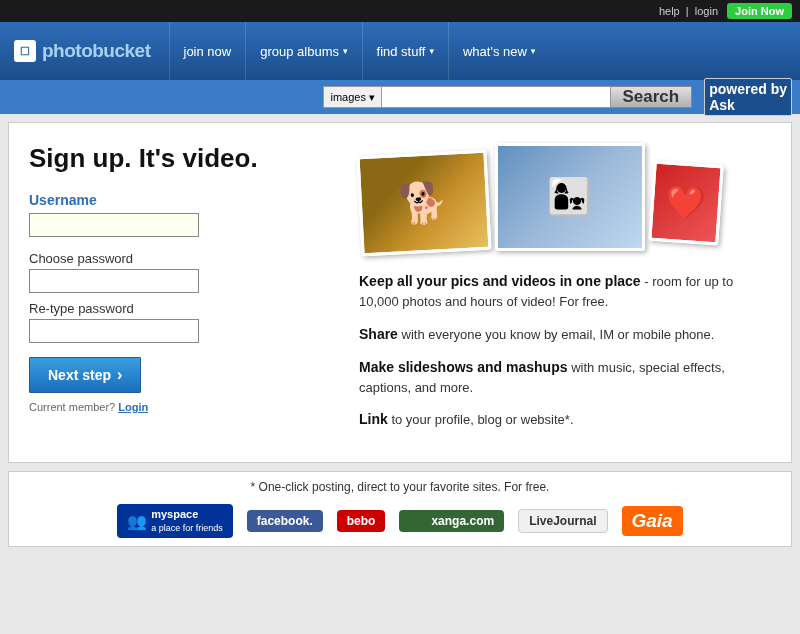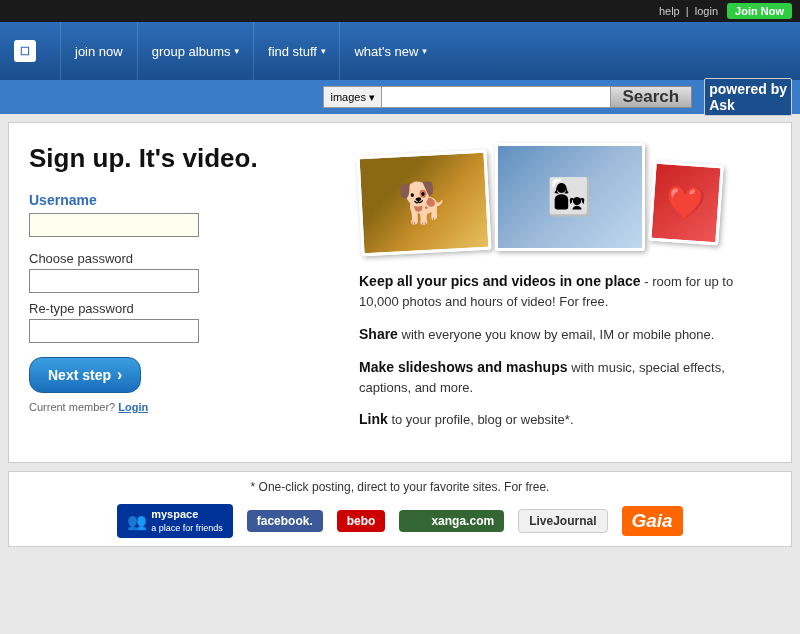--- a/index.html
+++ b/index.html
@@ -168,21 +168,21 @@
       font-size: 13px;
       background: #fffff0;
       outline: none;
     }
     .text-input.white-bg { background: #fff; }
 
     #next-step-btn {
       background: linear-gradient(to bottom, #3a9ee0, #1a6ebc);
       color: #fff;
       border: 1px solid #1a5e9c;
-      border-radius: 13px;
+      border-radius: 1px;
       padding: 8px 18px;
       font-size: 14px;
       font-weight: bold;
       cursor: pointer;
       margin-top: 14px;
       display: flex;
       align-items: center;
       gap: 6px;
     }
     #next-step-btn .arrow { font-size: 16px; }
@@ -291,20 +291,23 @@
 <div id="top-bar">
   <span>help</span>
   &nbsp;|&nbsp;
   <span>login</span>
   <span class="join-now-btn">Join Now</span>
 </div>
 
 <div id="nav-bar">
   <div id="logo">
     <span class="logo-icon">☐</span>
+    <span class="logo-text">
+      <span>photobucket</span>
+    </span>
   </div>
   <nav id="nav-links">
     <span class="nav-link">join now</span>
     <span class="nav-link">
       <span>group albums</span>
         <span class="arrow">▾</span>
     </span>
     <span class="nav-link">
       <span>find stuff</span>
         <span class="arrow">▾</span>

